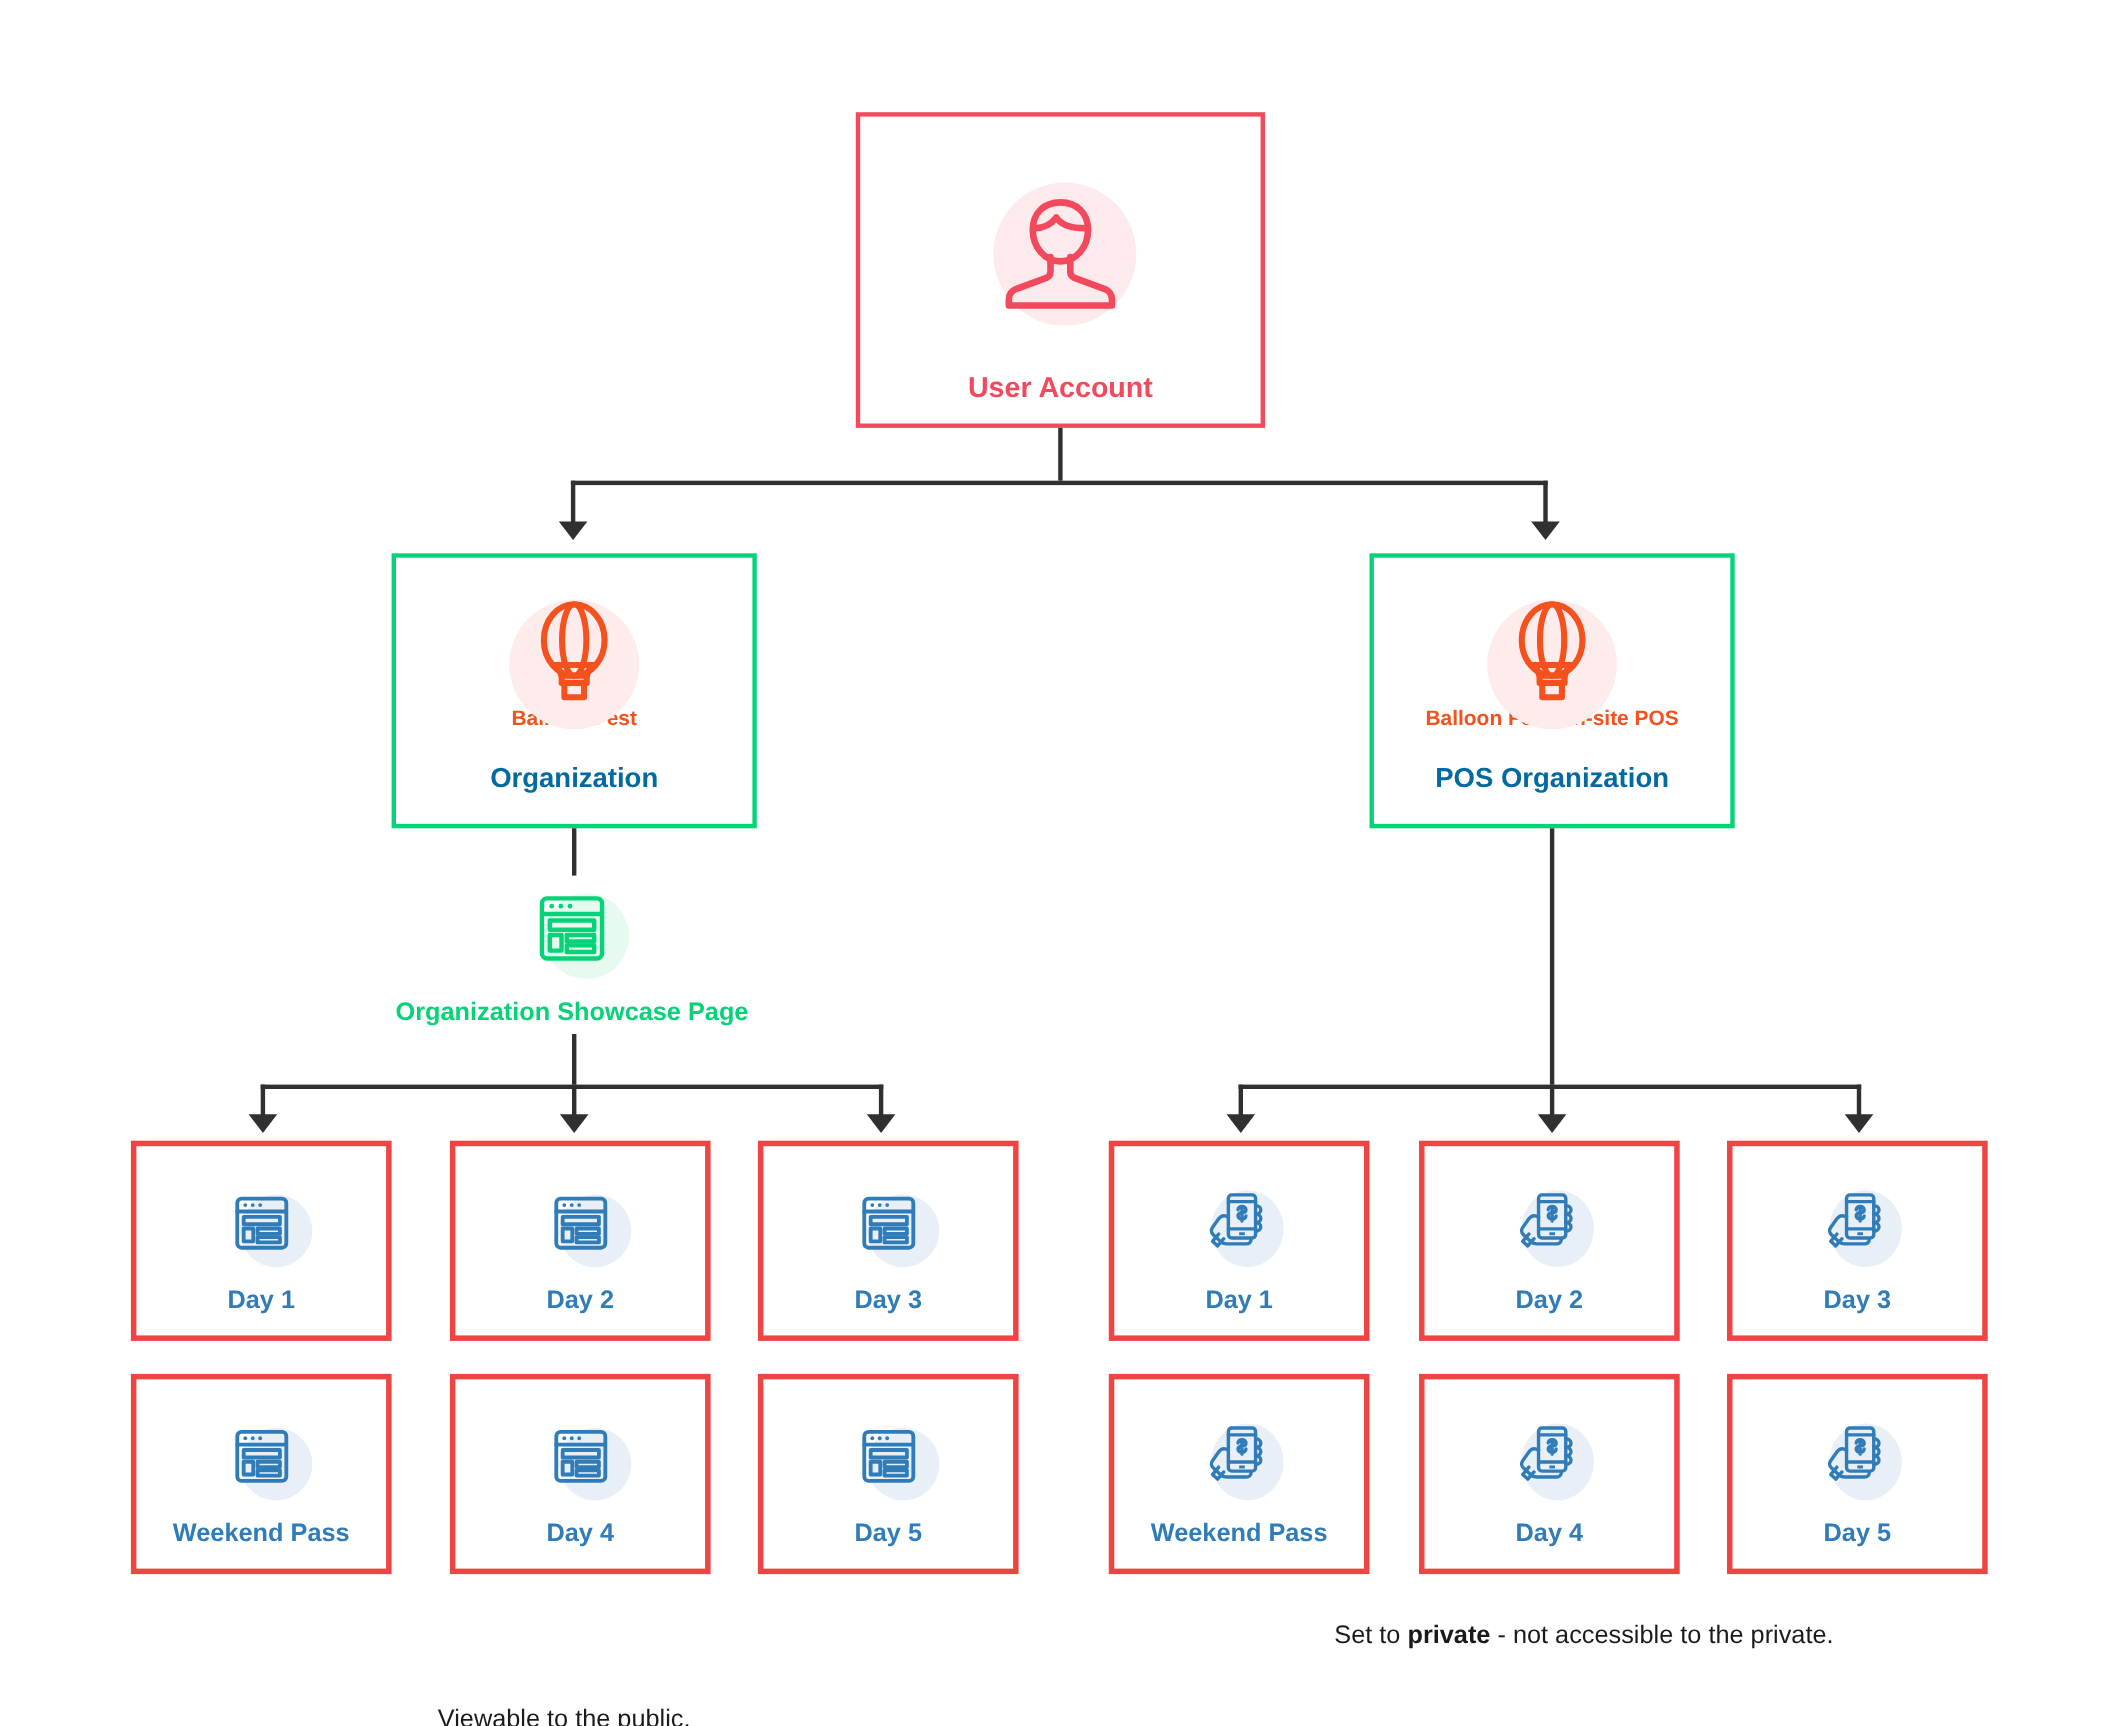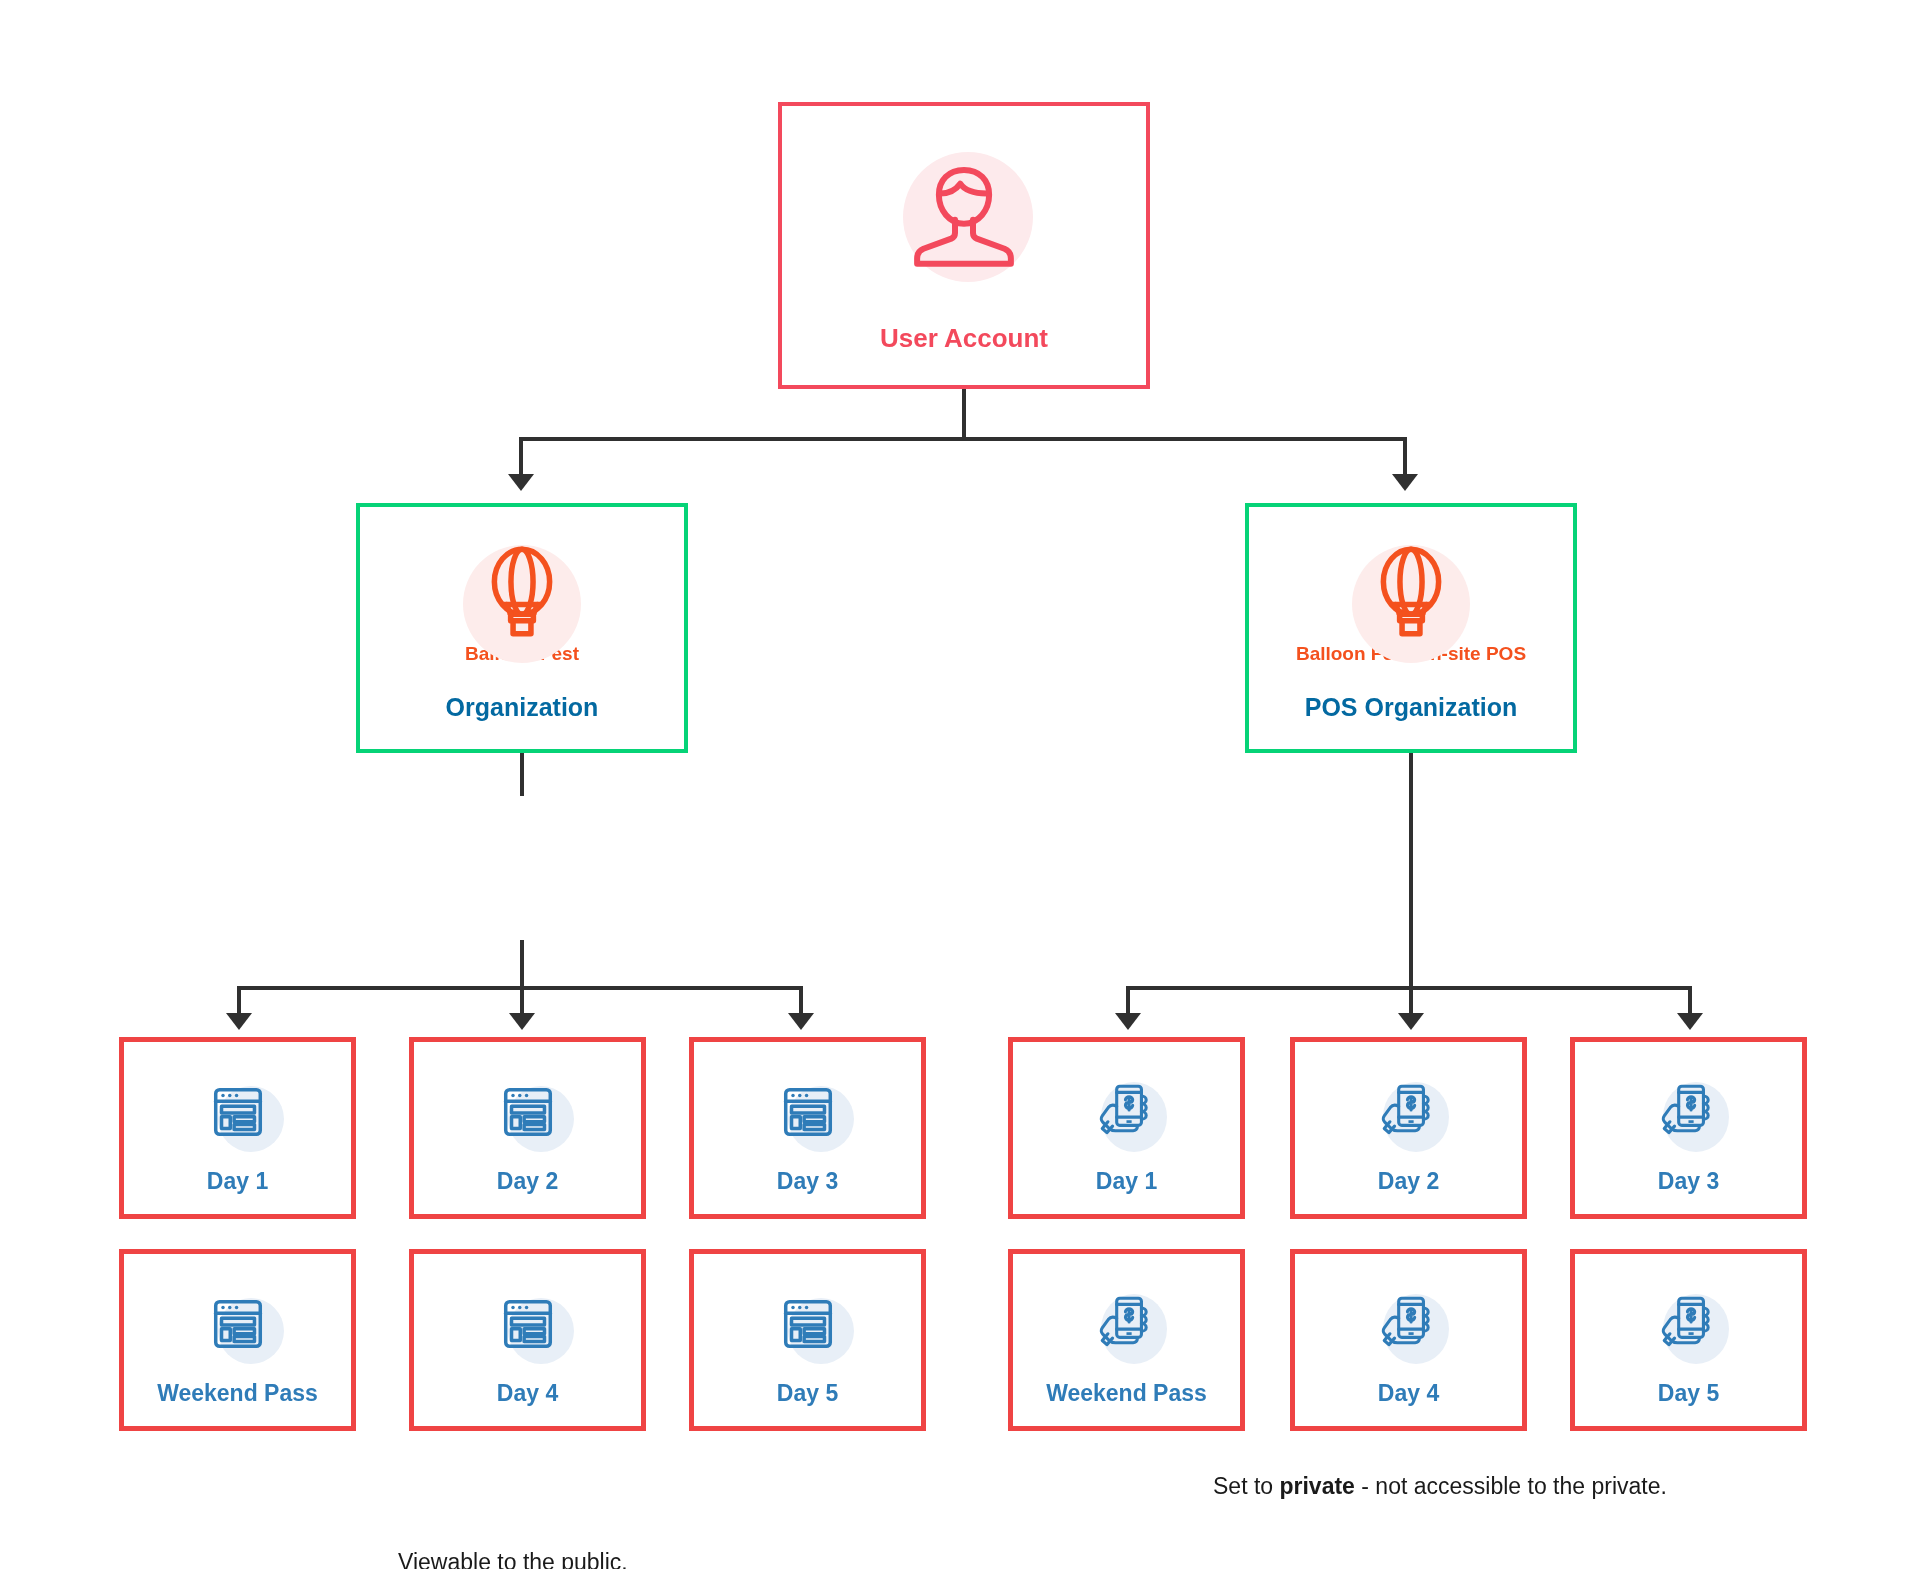--- a/index.html
+++ b/index.html
@@ -123,21 +123,21 @@
     color: #1a1a1a;
     white-space: nowrap;
   }
   .caption b { font-weight: bold; }
 </style>
 </head>
 <body>
 
 <div id="stage">
 
-  <div class="node node-root" style="left:778px; top:102px; width:372px; height:287px; padding-top:34px;">
+  <div class="node node-root" style="left:778px; top:102px; width:372px; height:287px; padding-top:48px;">
     <div class="puck" style="width:150px; height:150px;">
       <span class="halo" style="width:130px; height:130px; background:#fdeaec; left:14px; top:12px;"></span>
       <svg width="120" height="120" viewBox="0 0 64 64" fill="none" stroke="#f3495c" stroke-width="3.2" stroke-linecap="round" stroke-linejoin="round">
         <path d="M32 8c-8.2 0-13.4 5.4-13.4 13.2 0 8.2 5.6 15.4 13.4 15.4s13.4-7.2 13.4-15.4C45.4 13.4 40.2 8 32 8z"></path>
         <path d="M19.4 20.5c4.4 0 8.1-1.7 10.6-5.2 2.2 3.3 7.1 5.2 14 5.2"></path>
         <path d="M27.2 34.5v7.1c0 1.3-.8 2.5-2 3L10.4 50c-2.1.9-3.4 2.9-3.4 5.1V58h50v-2.9c0-2.2-1.3-4.2-3.4-5.1l-14.8-5.4c-1.2-.5-2-1.7-2-3v-7.1"></path>
       </svg>
     </div>
     <div class="label label-root" style="margin-top:34px;">User Account</div>
   </div>
@@ -164,20 +164,37 @@
         <rect x="26.5" y="48.5" width="11" height="8"></rect>
         <path d="M25 44.5v4M39 44.5v4"></path>
       </svg>
     </div>
     <div class="label label-brand" style="margin-top:-16px;">Balloon Fest</div>
     <div class="label label-org" style="margin-top:28px;">Organization</div>
   </div>
 
   <div class="conn vline" style="left:520px; top:753px; height:43px;"></div>
 
+  <div class="free-node" style="left:360px; top:796px; width:320px;">
+    <div class="puck" style="width:96px; height:96px;">
+      <span class="halo" style="width:78px; height:78px; background:#e6faf0; left:22px; top:16px;"></span>
+      <svg width="76" height="76" viewBox="0 0 64 64" fill="none" stroke="#06d377" stroke-width="3.4" stroke-linecap="round" stroke-linejoin="round">
+        <rect x="9" y="9" width="46" height="46" rx="4"></rect>
+        <path d="M9 21h46"></path>
+        <circle cx="16.5" cy="15" r="1.8" fill="#06d377" stroke="none"></circle>
+        <circle cx="23.5" cy="15" r="1.8" fill="#06d377" stroke="none"></circle>
+        <circle cx="30.5" cy="15" r="1.8" fill="#06d377" stroke="none"></circle>
+        <rect x="15" y="26" width="34" height="7"></rect>
+        <rect x="15" y="37" width="9" height="12"></rect>
+        <rect x="28" y="37" width="21" height="5"></rect>
+        <rect x="28" y="45" width="21" height="5"></rect>
+      </svg>
+    </div>
+    <div class="label label-showcase" style="margin-top:14px;">Organization  Showcase Page</div>
+  </div>
 
   <div class="conn vline" style="left:520px; top:940px; height:46px;"></div>
   <div class="conn hline" style="left:237px; top:986px; width:566px;"></div>
 
   <div class="conn vline" style="left:237px; top:986px; height:30px;"></div>
   <div class="arrow" style="left:226px; top:1013px;"></div>
 
   <div class="conn vline" style="left:520px; top:986px; height:30px;"></div>
   <div class="arrow" style="left:509px; top:1013px;"></div>
 

